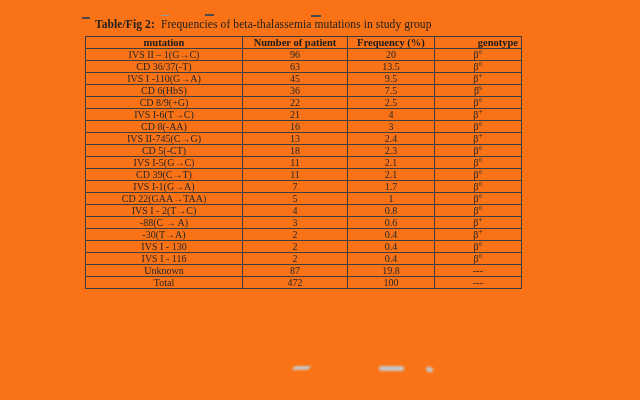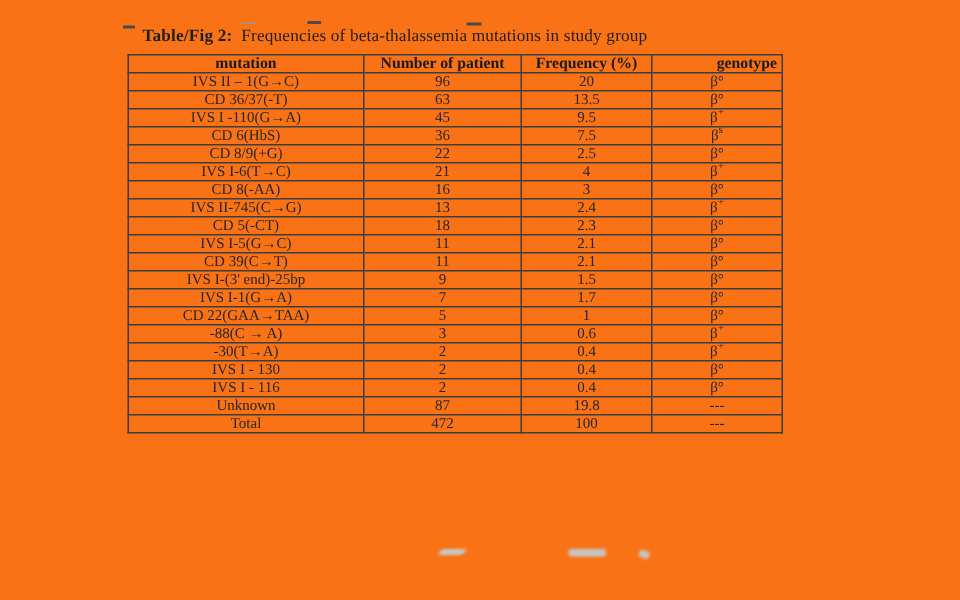--- a/index.html
+++ b/index.html
@@ -155,35 +155,35 @@
           <td>2.1</td>
           <td class="genotype-cell">β°</td>
         </tr>
         <tr>
           <td>CD 39(C→T)</td>
           <td>11</td>
           <td>2.1</td>
           <td class="genotype-cell">β°</td>
         </tr>
         <tr>
-          <td>IVS I-(3' end)-25bp</td>
-          <td>9</td>
-          <td>1.5</td>
-          <td class="genotype-cell">β°</td>
-        </tr>
-        <tr>
           <td>IVS I-1(G→A)</td>
           <td>7</td>
           <td>1.7</td>
           <td class="genotype-cell">β°</td>
         </tr>
         <tr>
           <td>CD 22(GAA→TAA)</td>
           <td>5</td>
           <td>1</td>
+          <td class="genotype-cell">β°</td>
+        </tr>
+        <tr>
+          <td>IVS I - 2(T→C)</td>
+          <td>4</td>
+          <td>0.8</td>
           <td class="genotype-cell">β°</td>
         </tr>
         <tr>
           <td>-88(C → A)</td>
           <td>3</td>
           <td>0.6</td>
           <td class="genotype-cell">β<sup>+</sup></td>
         </tr>
         <tr>
           <td>-30(T→A)</td>

